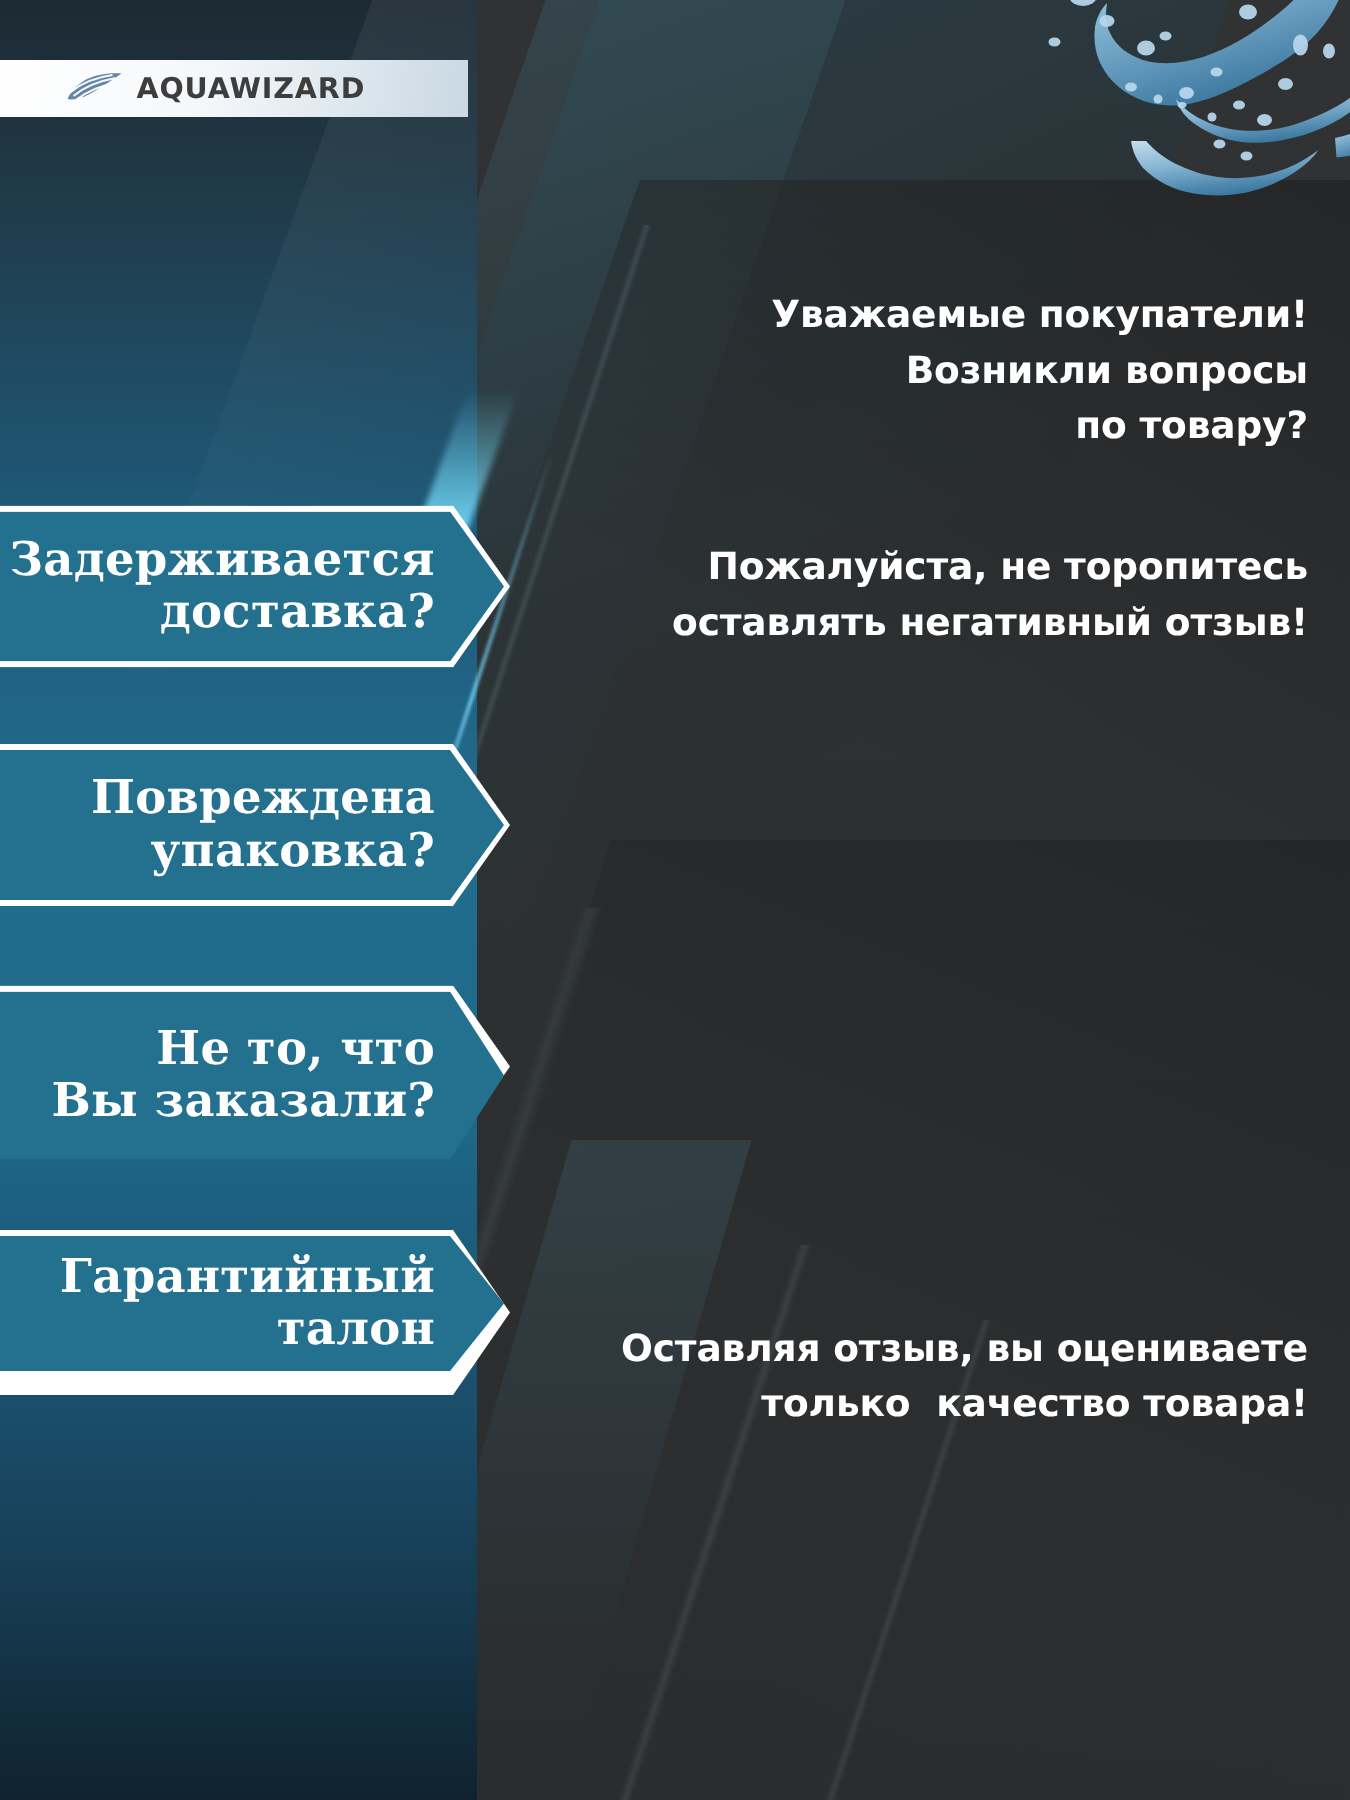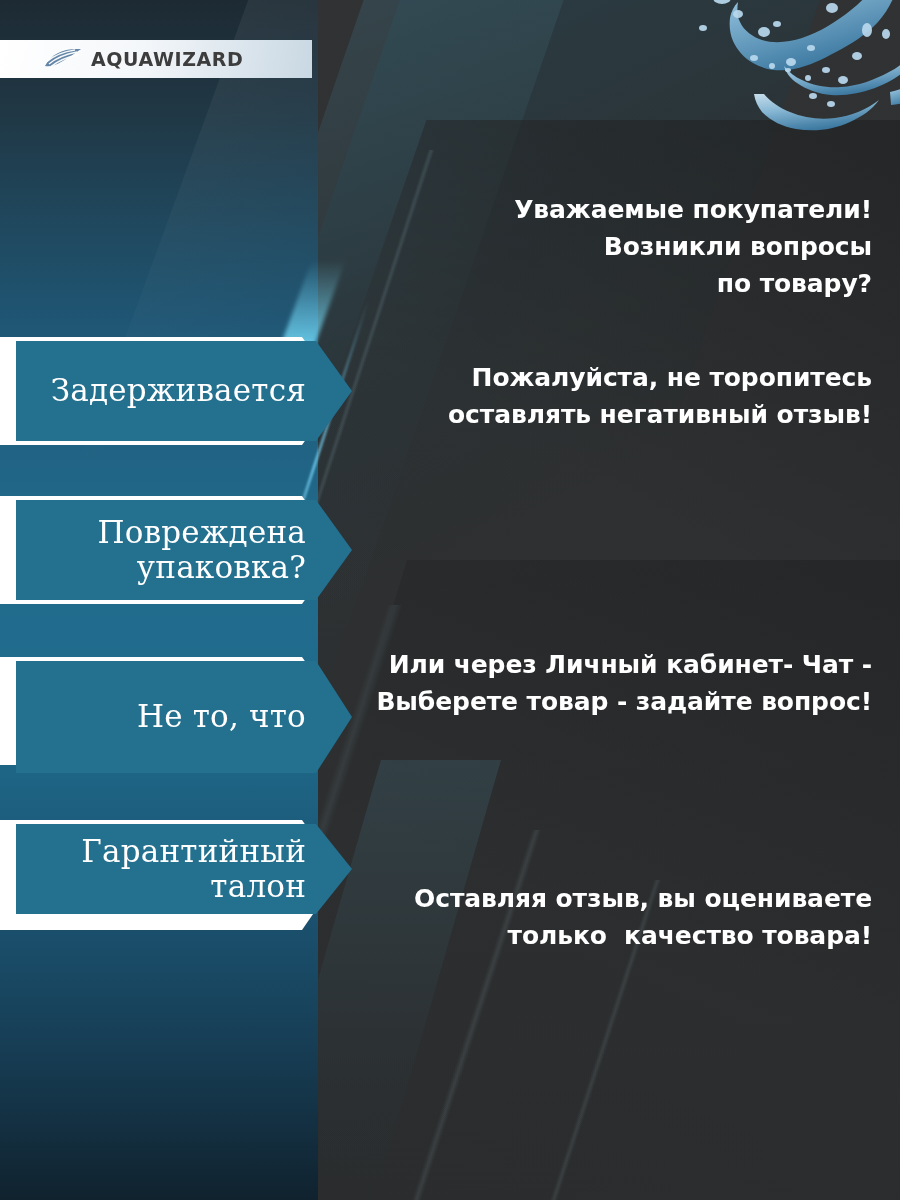--- a/index.html
+++ b/index.html
@@ -124,30 +124,30 @@
     font-weight: bold;
     font-size: 19px;
     letter-spacing: 0.6px;
     color: #3d3d3d;
     line-height: 1;
   }
 
   
   .banner {
     position: absolute;
-    left: 16px;
+    left: 0;
     width: 336px;
     display: flex;
     align-items: center;
     justify-content: flex-end;
     box-sizing: border-box;
     padding: 6px 46px 6px 10px;
     color: #ffffff;
     font-family: "DejaVu Serif", serif;
-    font-weight: normal;
+    font-weight: bold;
     font-size: 31px;
     line-height: 1.13;
     text-align: right;
     letter-spacing: 0.2px;
     background: #24708f;
     -webkit-clip-path: polygon(0 0, 300px 0, 336px 50%, 300px 100%, 0 100%);
     clip-path: polygon(0 0, 300px 0, 336px 50%, 300px 100%, 0 100%);
   }
   .banner-outline {
     position: absolute;
@@ -261,51 +261,51 @@
         <path d="M3 13.5 C10 7.5 20 3.5 31 2"></path>
       </g>
     </svg>
     <span class="logo-text">AQUAWIZARD</span>
   </div>
 
   <div class="banner-outline" style="top:337px;height:108px;"></div>
   <div class="banner" style="top:341px;height:100px;">
     <span>
       <span class="banner-text">Задерживается</span>
+      <span class="banner-text">доставка?</span>
     </span>
   </div>
 
   <div class="banner-outline" style="top:496px;height:108px;"></div>
   <div class="banner" style="top:500px;height:100px;">
     <span>
       <span class="banner-text">Повреждена</span>
       <span class="banner-text">упаковка?</span>
     </span>
   </div>
 
   <div class="banner-outline" style="top:657px;height:108px;"></div>
   <div class="banner" style="top:661px;height:112px;">
     <span>
       <span class="banner-text">Не то, что</span>
+      <span class="banner-text">Вы заказали?</span>
     </span>
   </div>
 
   <div class="banner-outline" style="top:820px;height:110px;"></div>
   <div class="banner" style="top:824px;height:90px;">
     <span>
       <span class="banner-text">Гарантийный</span>
       <span class="banner-text">талон</span>
     </span>
   </div>
 
   <div class="right-col">
     <div class="para" style="top:163px;">Уважаемые покупатели!
 Возникли вопросы
 по товару?</div>
     <div class="para" style="top:331px;">Пожалуйста, не торопитесь
 оставлять негативный отзыв!</div>
-    <div class="para" style="top:618px;">Или через Личный кабинет- Чат -
-Выберете товар - задайте вопрос!</div>
     <div class="para" style="top:852px;">Оставляя отзыв, вы оцениваете
 только  качество товара!</div>
   </div>
 
 </div>
 
 </body></html>

